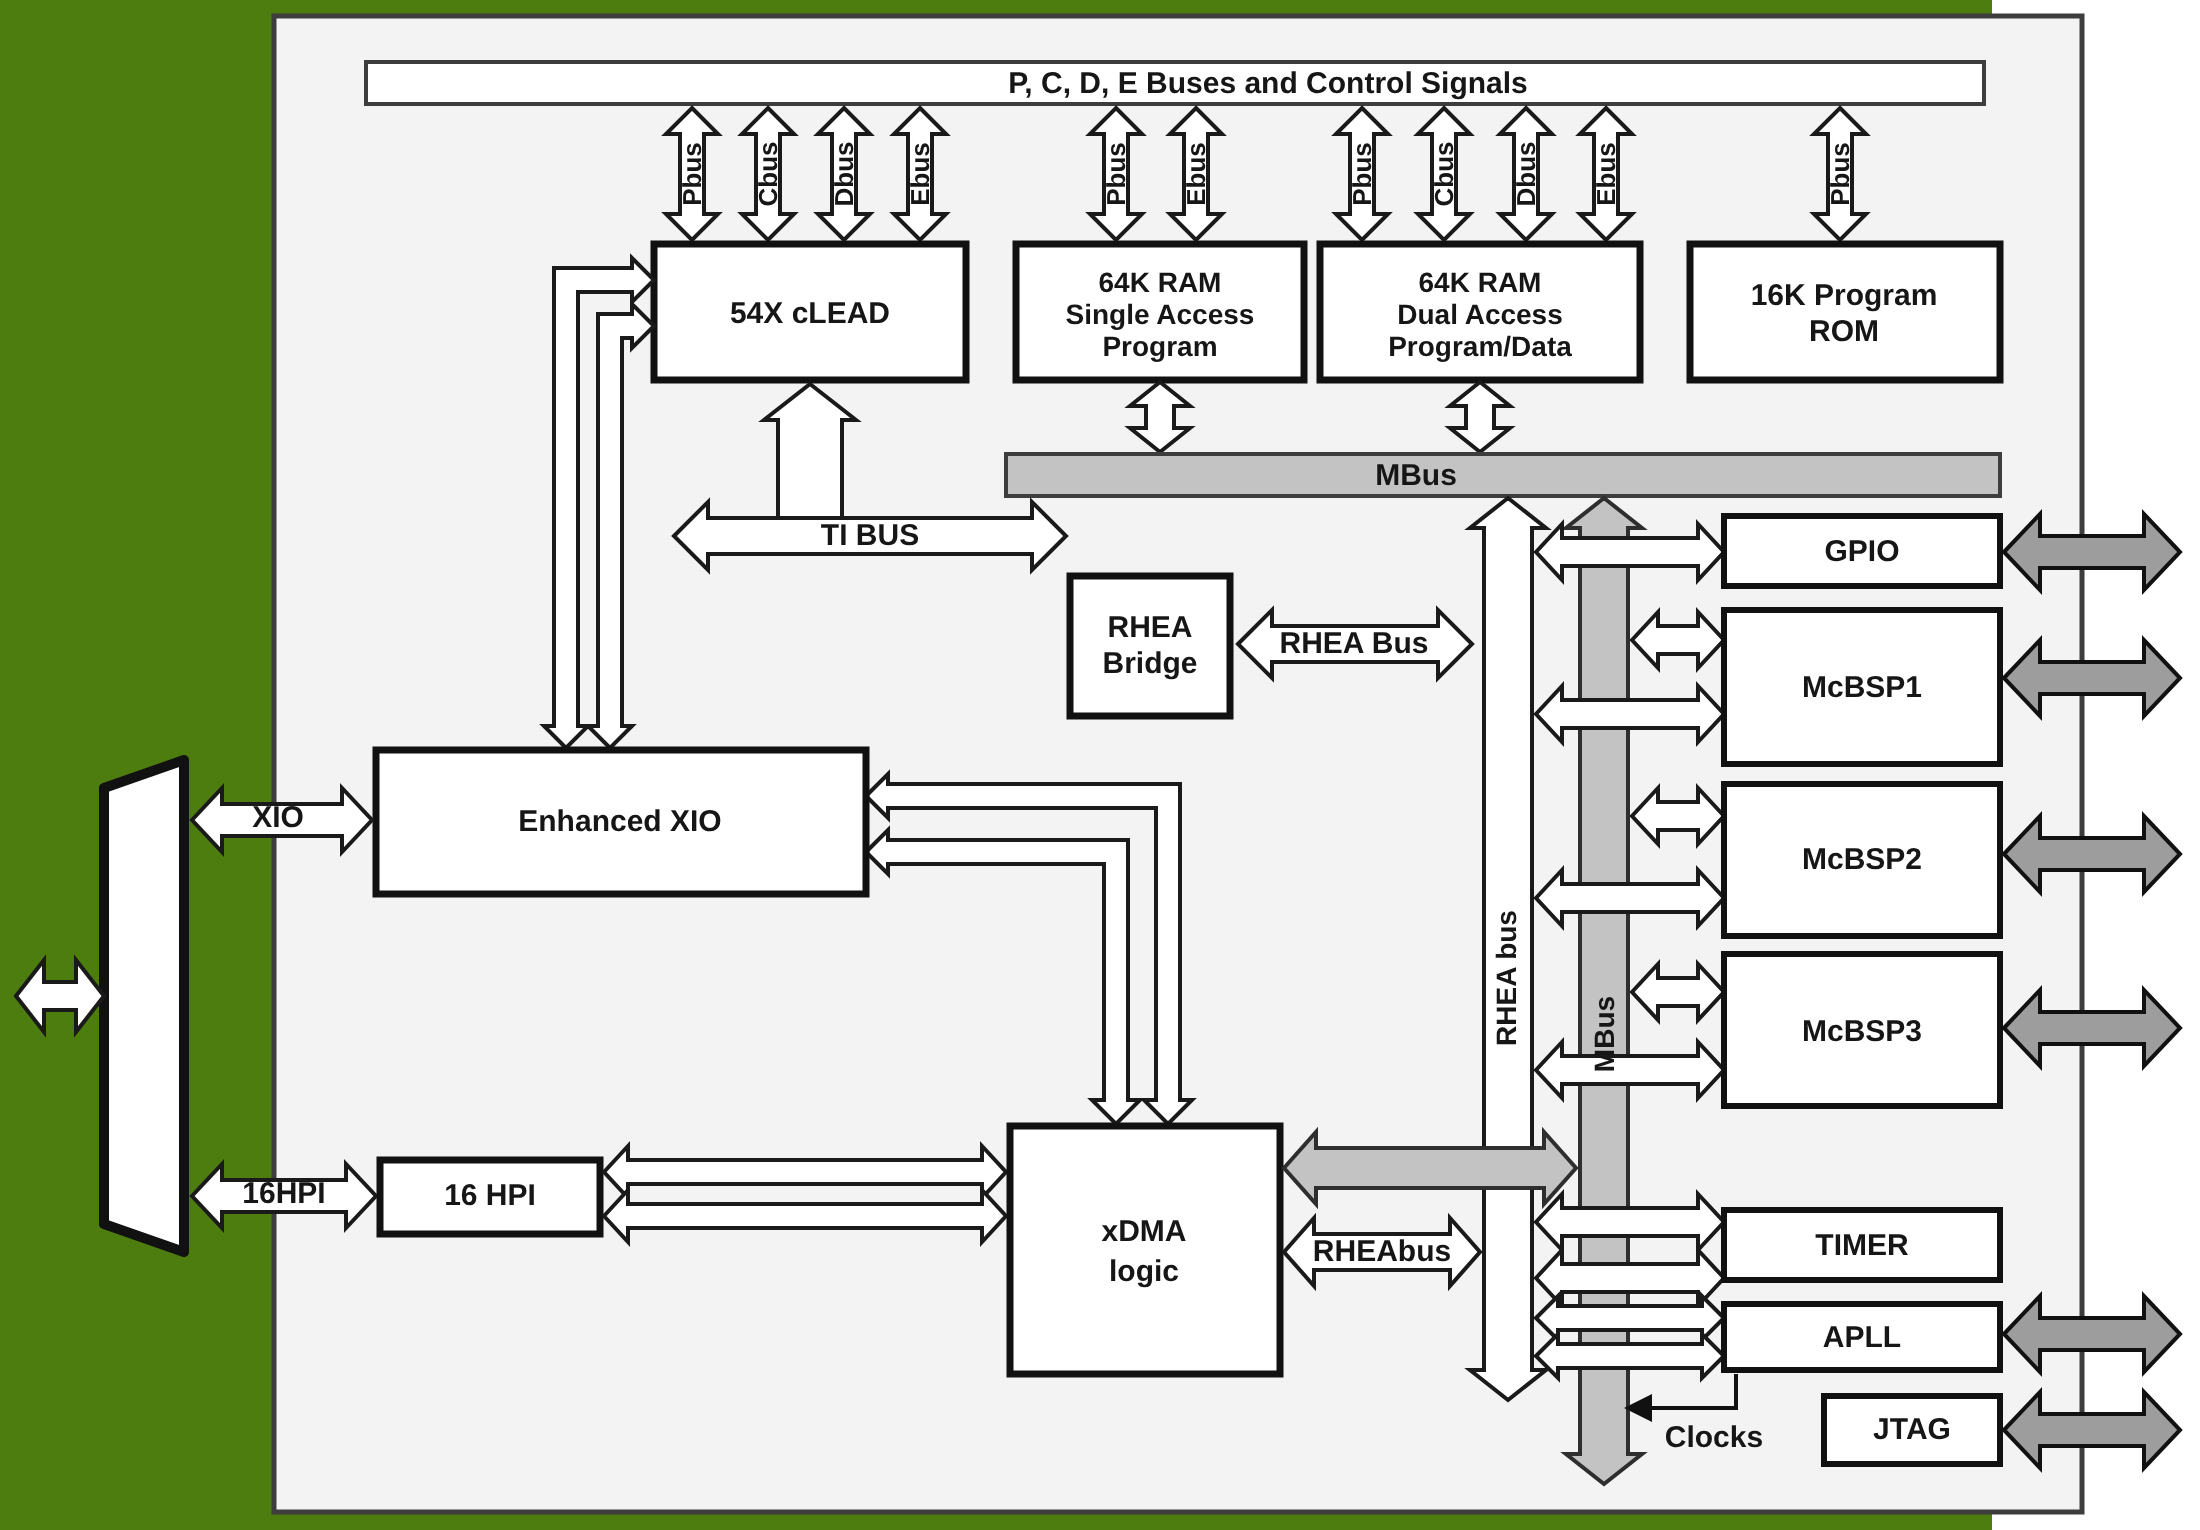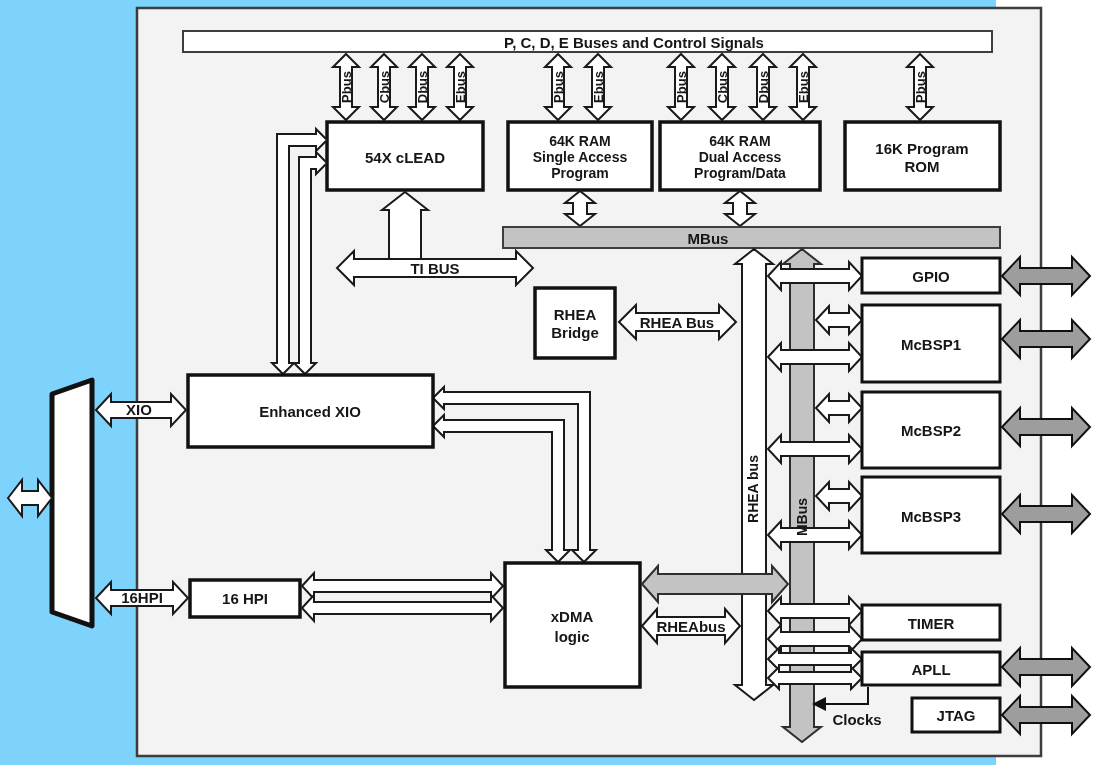--- a/index.html
+++ b/index.html
@@ -1,16 +1,16 @@
 <!DOCTYPE html>
 <html><head>
 <meta charset="utf-8">
 <style>
   html,body{margin:0;padding:0;background:#ffffff;}
-  .stage{position:relative;width:996px;height:765px;background:#7dd3fc;
+  .stage{position:relative;width:996px;height:765px;background:#4d7c0f;
          font-family:"Liberation Sans", sans-serif;}
   svg{display:block;}
   .board{fill:#f3f3f3;stroke:#3d3d3d;stroke-width:2.5;}
   .bar{fill:#ffffff;stroke:#3d3d3d;stroke-width:2;}
   .blk{fill:#ffffff;stroke:#111111;stroke-width:3.5;}
   .blk-thin{fill:#ffffff;stroke:#111111;stroke-width:3;}
   .wa{fill:#ffffff;stroke:#1a1a1a;stroke-width:2;stroke-linejoin:miter;}
   .ga{fill:#c3c3c3;stroke:#2e2e2e;stroke-width:2;}
   .gbar{fill:#c3c3c3;stroke:#3d3d3d;stroke-width:2;}
   .ext{fill:#9d9d9d;stroke:#111111;stroke-width:2;}

